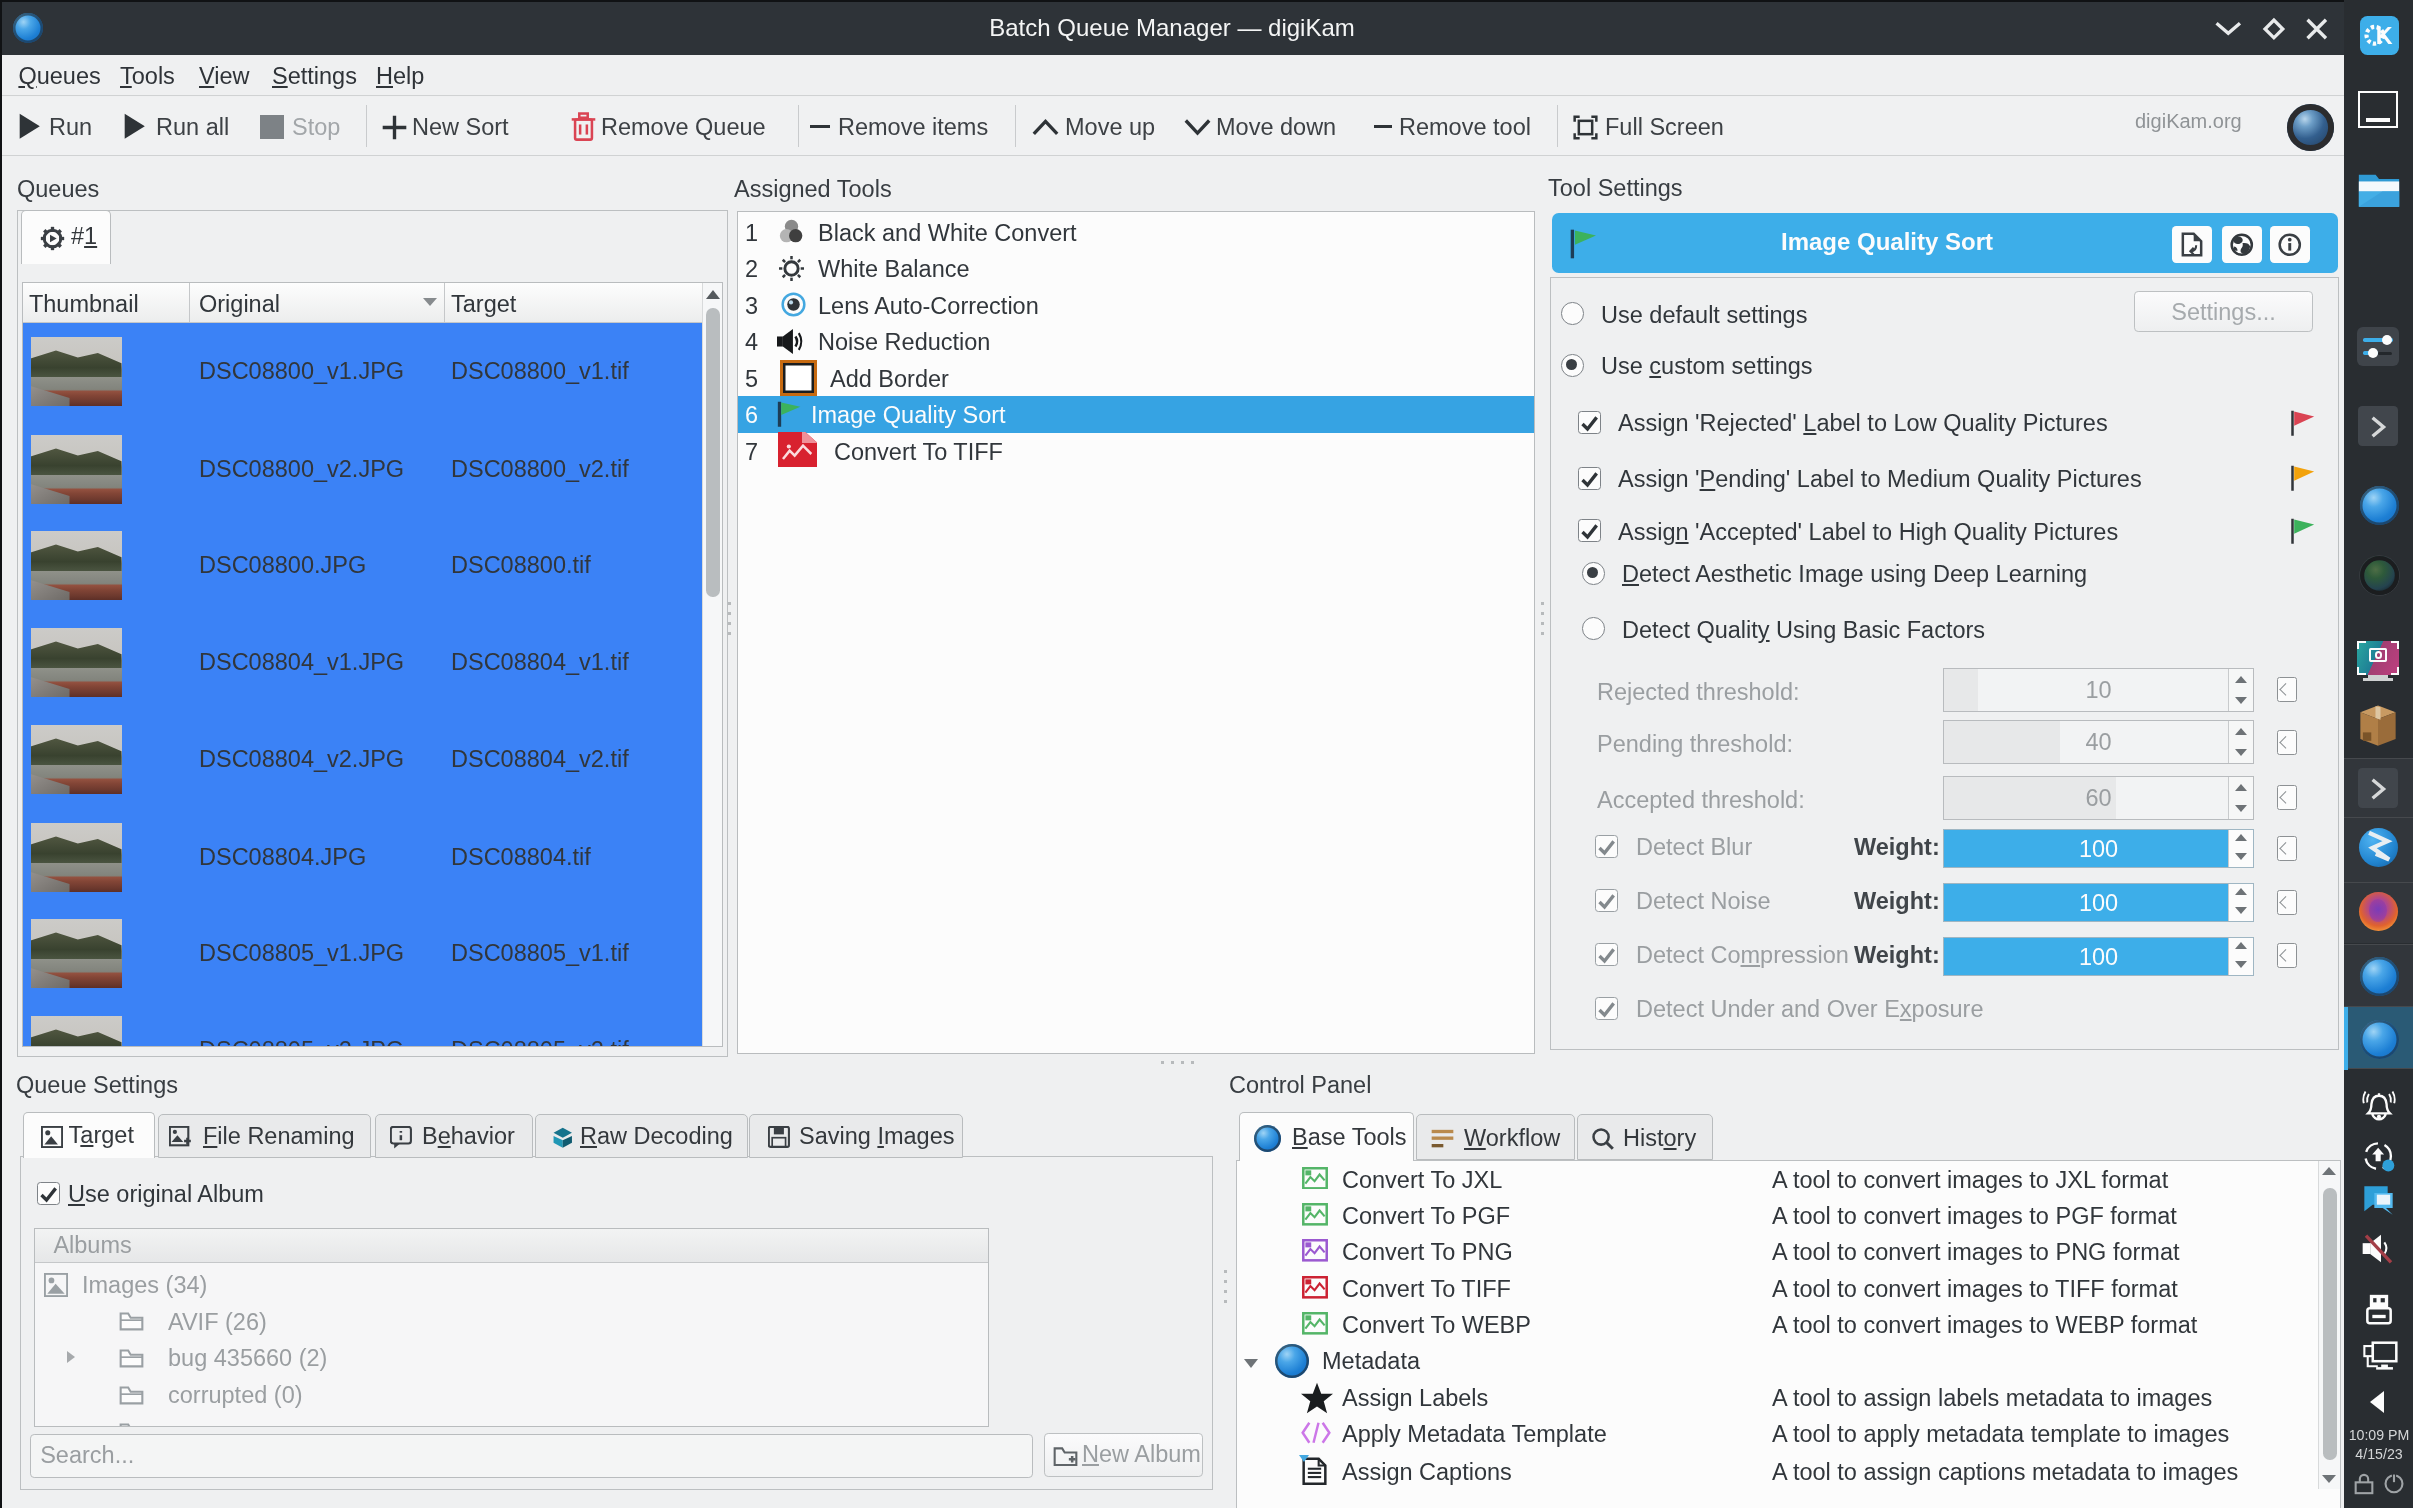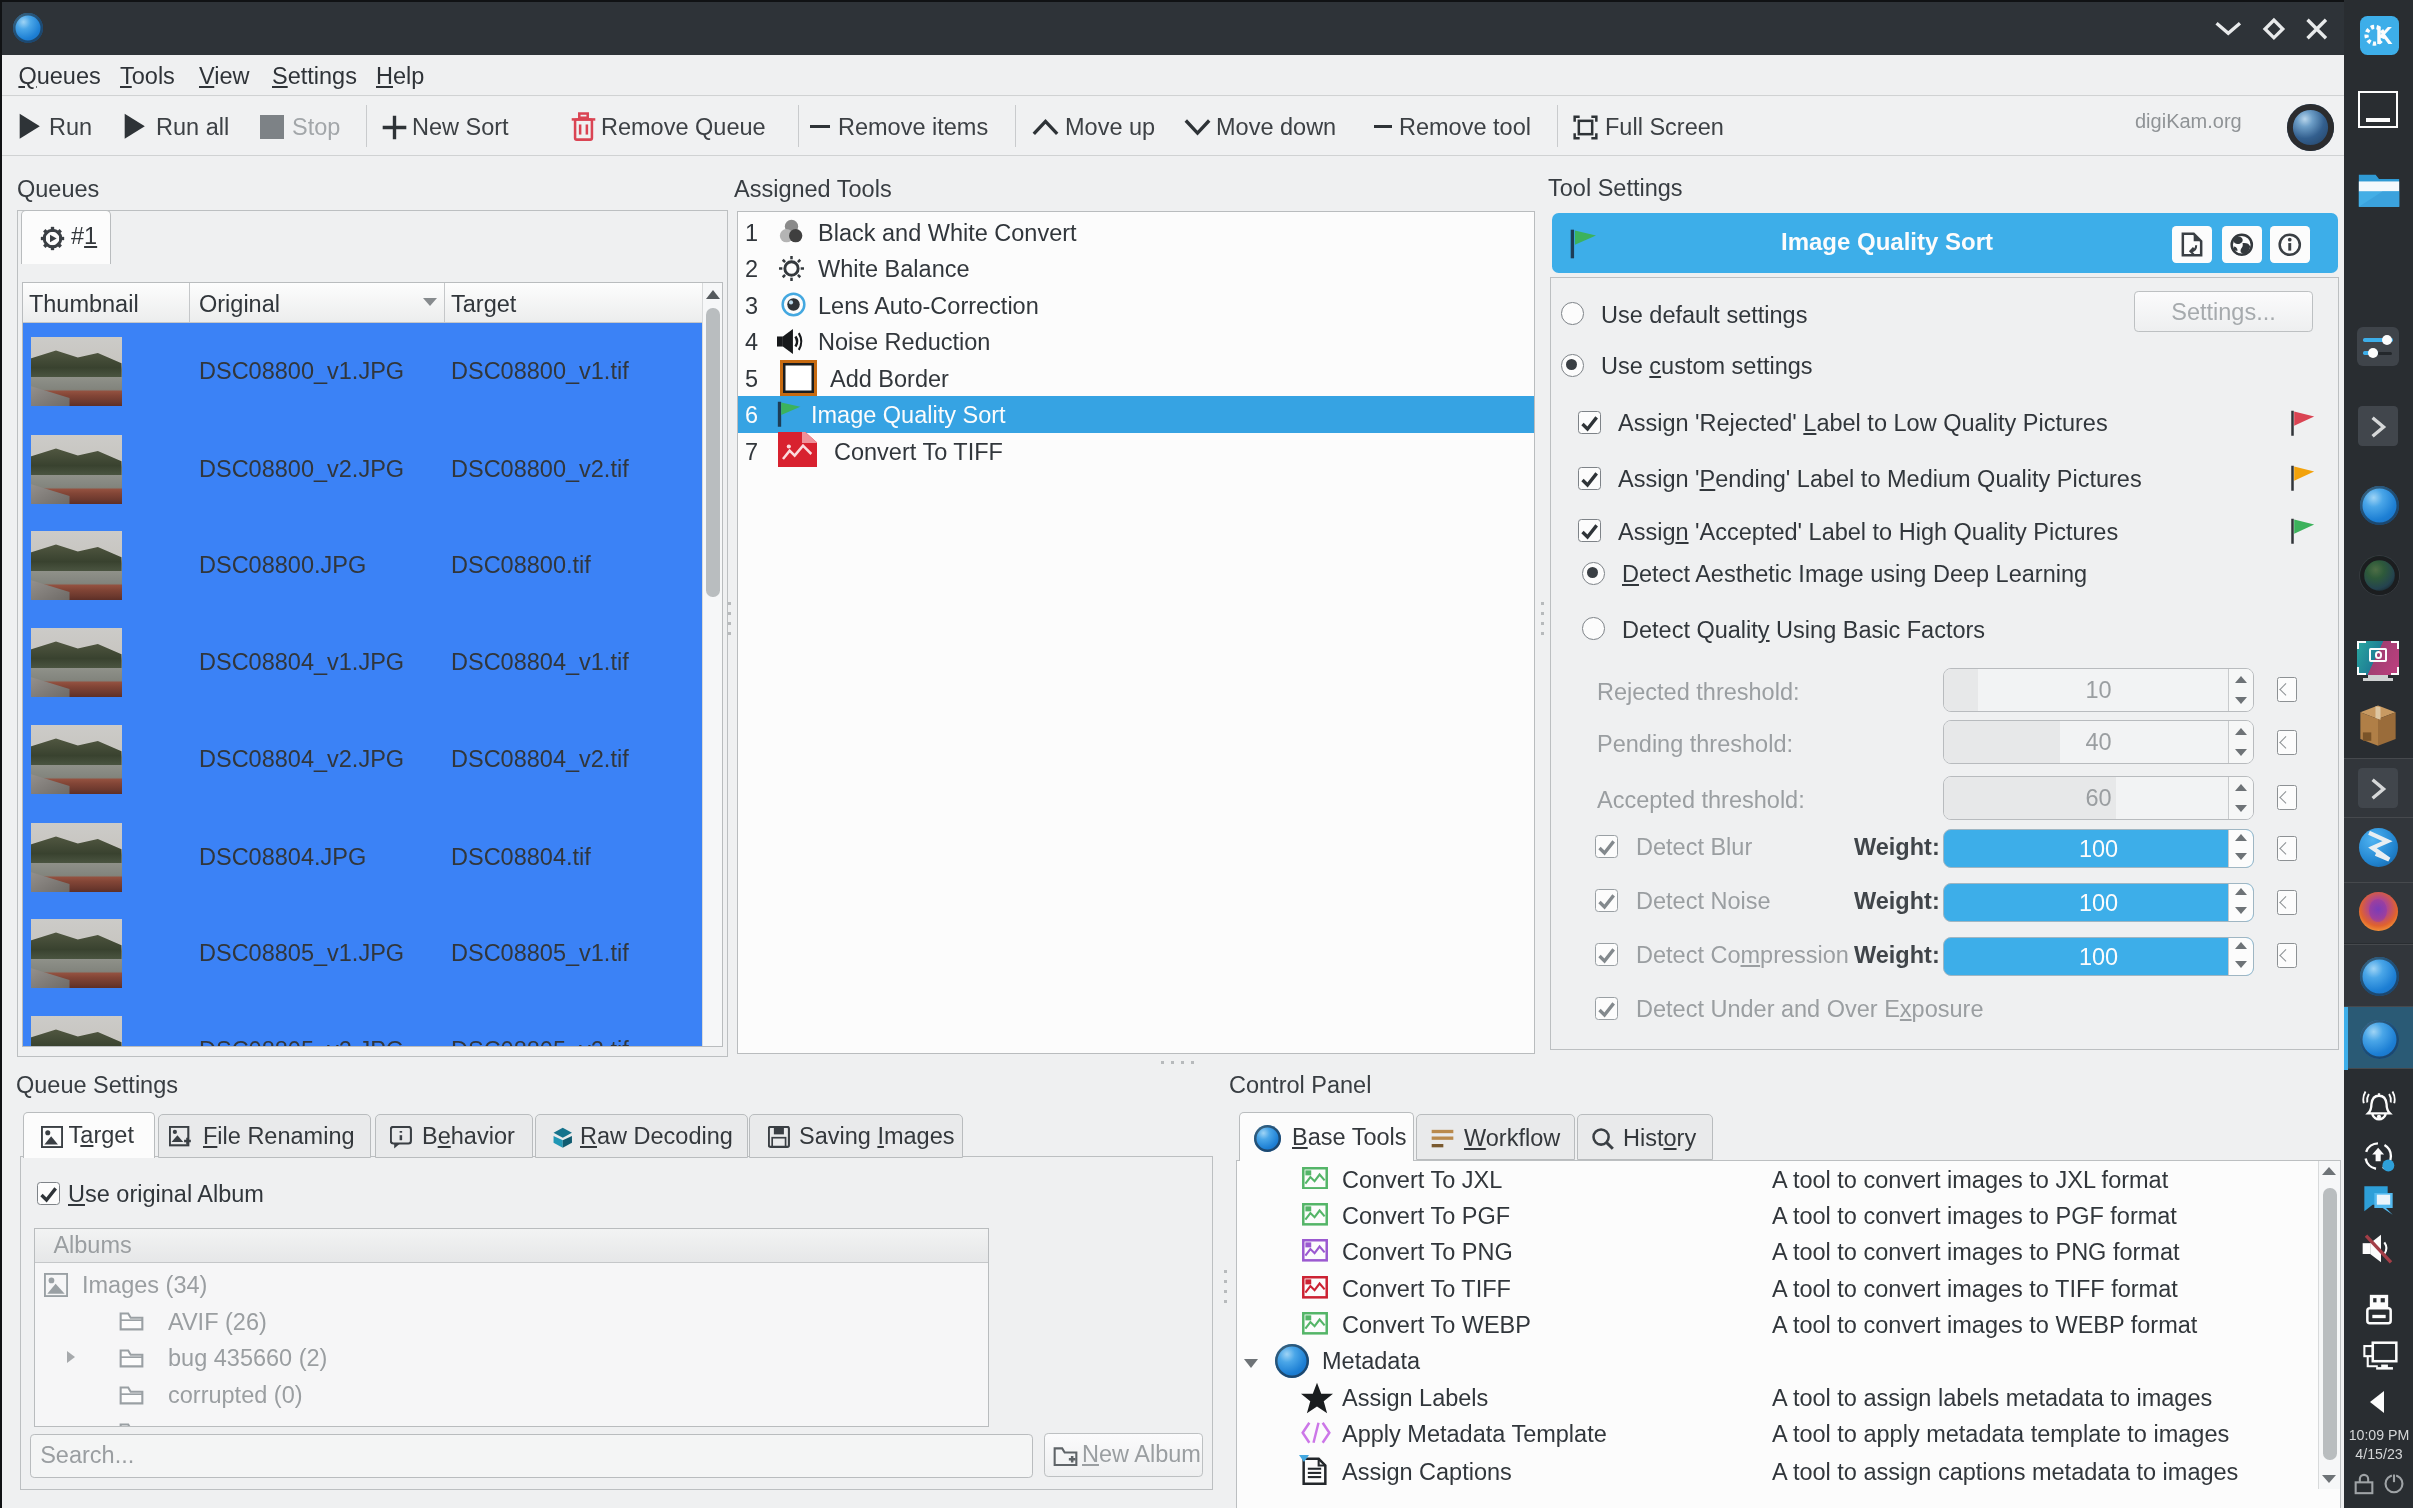--- a/index.html
+++ b/index.html
@@ -16,21 +16,21 @@
 .tsep{position:absolute;top:8.4px;width:0.8px;height:42px;background:#c9cbcd}
 .lbl{position:absolute;font-size:23.5px;color:#383d42}
 .panel{position:absolute;border:0.8px solid #bcbfc1;background:#eff0f1}
 .tab{position:absolute;border:0.8px solid #b9bcbe;background:#e9eaeb;border-radius:5px 5px 0 0;font-size:23.5px;color:#34383c}
 .tab.on{background:#fcfcfc;border-bottom:none}
 .cb{position:absolute;width:22.6px;height:22.6px;border:1.7px solid #7e8388;border-radius:3.4px;background:#fcfcfc}
 .cb svg{position:absolute;left:0.8px;top:1.7px}
 .rd{position:absolute;width:22.6px;height:22.6px;border:1.7px solid #7e8388;border-radius:50%;background:#fcfcfc}
 .rd.sel:after{content:"";position:absolute;left:4.2px;top:4.2px;width:11px;height:11px;border-radius:50%;background:#3a3f44}
 .gtxt{color:#9a9ea1}
-.spin{position:absolute;height:44px;border:0.8px solid #b8bbbe;border-radius:8px;background:#f2f3f4;overflow:hidden}
+.spin{position:absolute;height:44px;border:0.8px solid #b8bbbe;border-radius:0;background:#f2f3f4;overflow:hidden}
 .spin .val{position:absolute;width:100%;text-align:center;top:7.5px;color:#9a9ea1}
 .spin .arr{position:absolute;right:0;top:0;width:25px;height:100%;border-left:0.8px solid #c8cacc;background:#f6f7f7}
 .spin.blue{background:#3daee9;border-color:#9fb6c3}
 .spin.blue .val{color:#fcfcfc}
 .spin.blue .arr{background:#fcfcfc}
 .tri-u{width:0;height:0;border-left:6.7px solid transparent;border-right:6.7px solid transparent;border-bottom:7.5px solid #6e7377;position:absolute;left:5.9px;top:6.7px}
 .tri-d{width:0;height:0;border-left:6.7px solid transparent;border-right:6.7px solid transparent;border-top:7.5px solid #6e7377;position:absolute;left:5.9px;top:28px}
 .reseti{position:absolute;width:20px;height:25px;border:1.7px solid #8d9194;border-radius:2.5px;background:#fcfcfc}
 .reseti:after{content:"";position:absolute;left:2.5px;top:6.7px;width:8.4px;height:8.4px;border:1.7px solid #8d9194;border-top:none;border-right:none;transform:rotate(45deg)}
 .thumb{position:absolute;left:7.5px;width:91px;height:69px;background:
@@ -45,20 +45,21 @@
 </style></head>
 <body>
 <div class="win">
     <div class="abs" style="left:0;top:0;width:1.7px;height:1508px;background:#101214;z-index:50"></div>
     <div class="abs" style="left:0;top:0;width:2344px;height:1.7px;background:#101214;z-index:50"></div>
 
 <div class="titlebar">
  <div class="abs" style="left:13.4px;top:12.6px;width:30px;height:30px">
    <div class="dk-ball" style="width:30px;height:30px"></div>
  </div>
+ <div class="ttl">Batch Queue Manager — digiKam</div>
  <svg class="wbtn" style="left:2214px;top:20px" width="28.5" height="18.4" viewBox="0 0 34 22">
         <polyline points="3,4 17,16 31,4" fill="none" stroke="#e8eaeb" stroke-width="4"></polyline>
       </svg>
  <svg class="wbtn" style="left:2261px;top:15px" width="25" height="27" viewBox="0 0 30 32">
         <rect x="8" y="9" width="15" height="15" fill="none" stroke="#e8eaeb" stroke-width="4" transform="rotate(45 15.5 16.5)"></rect>
       </svg>
  <svg class="wbtn" style="left:2305px;top:17.6px" width="23.5" height="22" viewBox="0 0 28 26">
         <path d="M3 2 L25 24 M25 2 L3 24" stroke="#e8eaeb" stroke-width="4"></path>
       </svg>
 </div>

